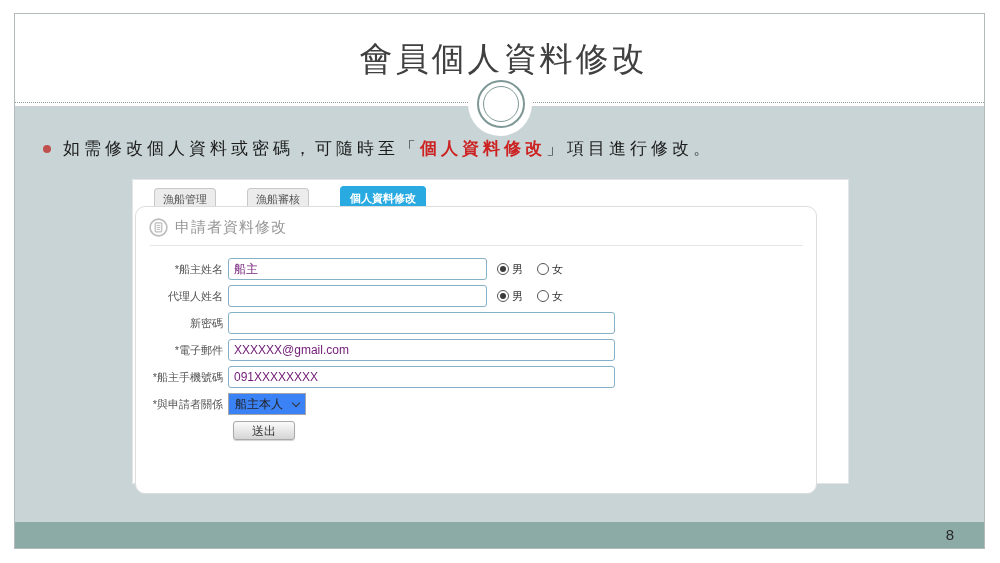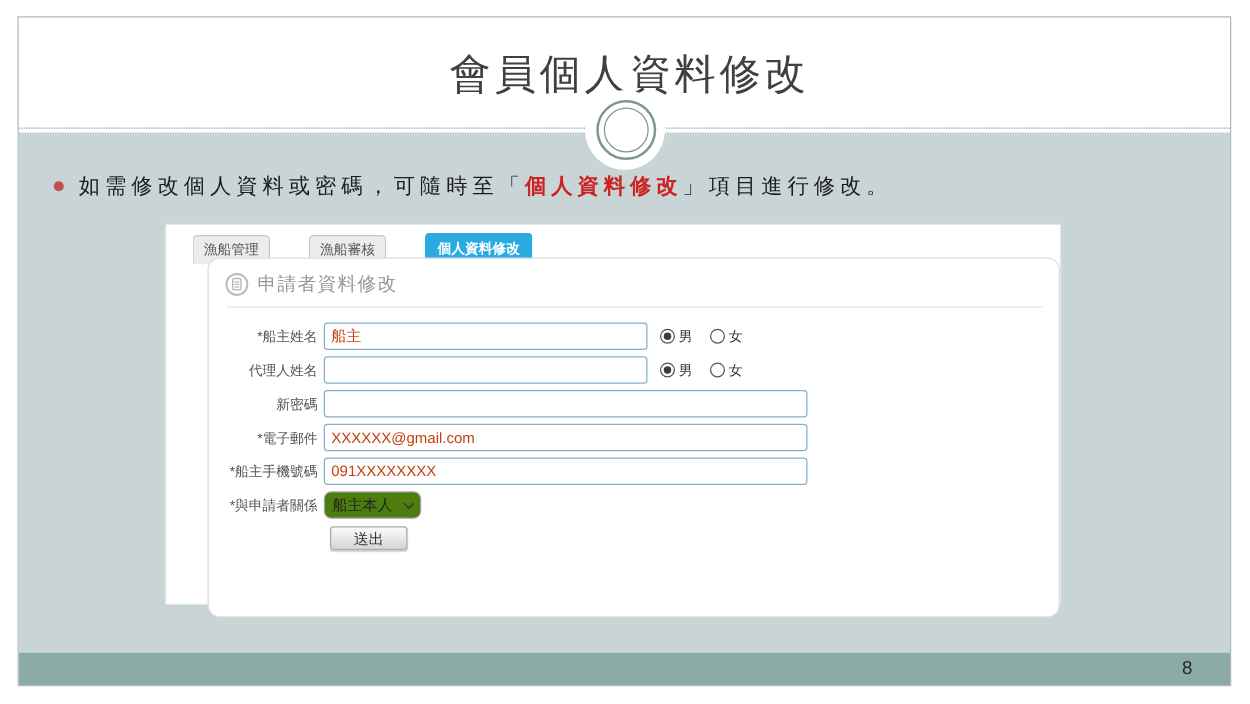--- a/index.html
+++ b/index.html
@@ -32,41 +32,41 @@
 
   
   .shot { position:absolute; left:118px; top:166px; width:715px; height:303px; background:#fff;
     box-shadow:0 0 0 1px #e2e6e7; }
 
   .tabs { position:absolute; left:21px; top:6px; display:flex; align-items:flex-end;gap:28px; }
   .tab { font-size:11px; color:#555; background:#ececec; border:1px solid #c8c8c8; border-bottom:none;
     border-radius:4px 4px 0 0; padding:3px 8px 4px; margin-right:3px; cursor:default; }
   .tab.active { background:#29abe2; border-color:#29abe2; color:#fff; font-weight:bold; padding:4px 9px 5px; }
 
-  .panel { position:absolute; left:33px; top:26px; width:682px; height:288px;
+  .panel { position:absolute; left:2px; top:26px; width:682px; height:288px;
     background:#fff; border:1px solid #ddd; border-radius:10px; }
   .panel-head { display:flex; align-items:center; gap:7px; margin:11px 14px 0 13px; }
   .panel-head .ht { font-size:15px; color:#979797; letter-spacing:1px; }
   .panel-sep { border-top:1px solid #e6e6e6; margin:8px 13px 12px 14px; }
 
   .frow { display:flex; align-items:center; margin:0 0 5px 0; }
   .frow label { width:92px; text-align:right; font-size:11px; color:#555; padding-right:5px; flex:none; }
   .ti { height:22px; border:1px solid #85b1c7; border-radius:3px; padding:0 5px; font-size:12px;
-    color:#c2410c; background:#fff; outline:none; font-family:inherit; }
+    color:#701a75; background:#fff; outline:none; font-family:inherit; }
   .ti.short { width:259px; }
   .ti.wide  { width:387px; }
 
   .genders { display:flex; align-items:center; margin-left:10px; gap:14px; }
   .g { display:flex; align-items:center; gap:3px; font-size:11px; color:#333; }
   .radio { width:12px; height:12px; border:1px solid #555; border-radius:50%; background:#fff;
     position:relative; display:inline-block; }
   .radio.checked::after { content:''; position:absolute; left:2px; top:2px; right:2px; bottom:2px;
     background:#3b3b3b; border-radius:50%; }
 
-  .sel { width:78px; height:22px; border:1px solid #a6a6a6; border-radius:6px; background:#4d7c0f;
+  .sel { width:78px; height:22px; border:1px solid #a6a6a6; border-radius:0; background:#3b82f6;
     display:flex; align-items:center; justify-content:space-between; padding:0 6px; font-size:12px; color:#222; }
   .chev { width:6px; height:6px; border-right:1.5px solid #333; border-bottom:1.5px solid #333;
     transform:rotate(45deg); margin-top:-3px; flex:none; }
 
   .submit-btn { display:block; margin:6px 0 0 97px; width:62px; height:19px;
     background:linear-gradient(#fbfbfb,#d5d5d5); border:1px solid #a9a9a9; border-radius:3px;
     font-size:12px; color:#333; line-height:16px; text-align:center; font-family:inherit;
     box-shadow:0 1px 1px rgba(0,0,0,0.18); }
 </style>
 </head>

